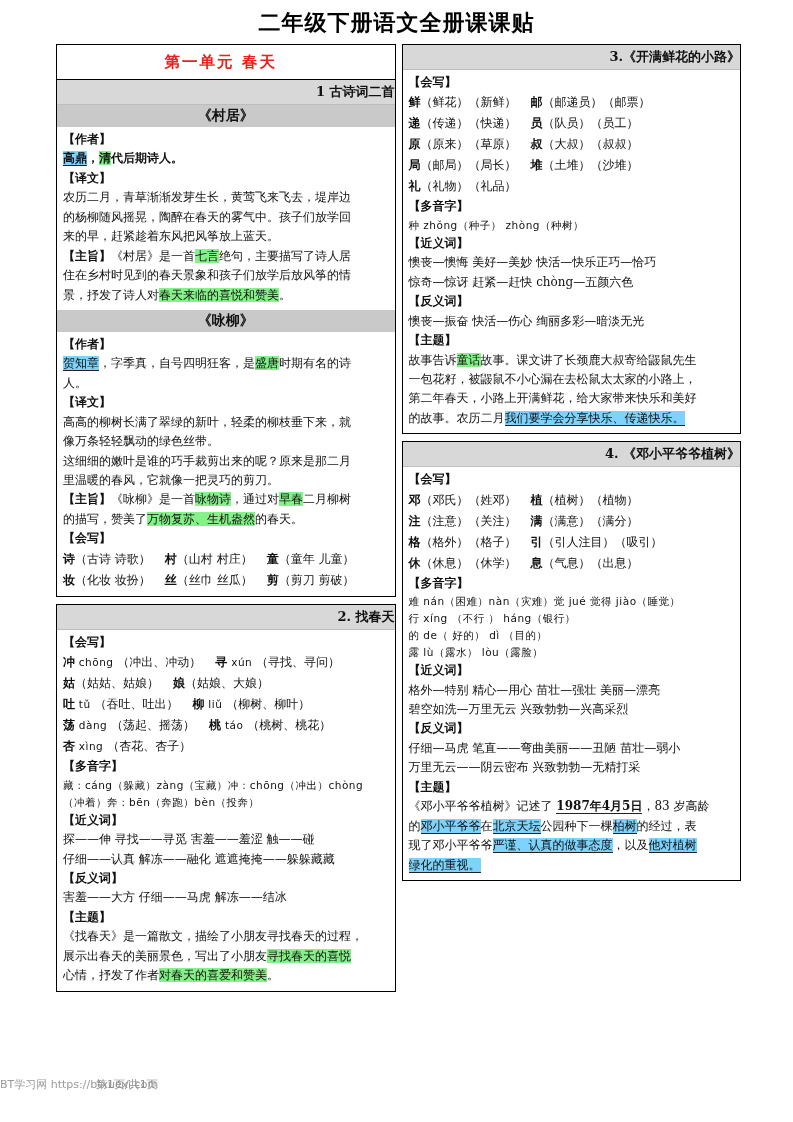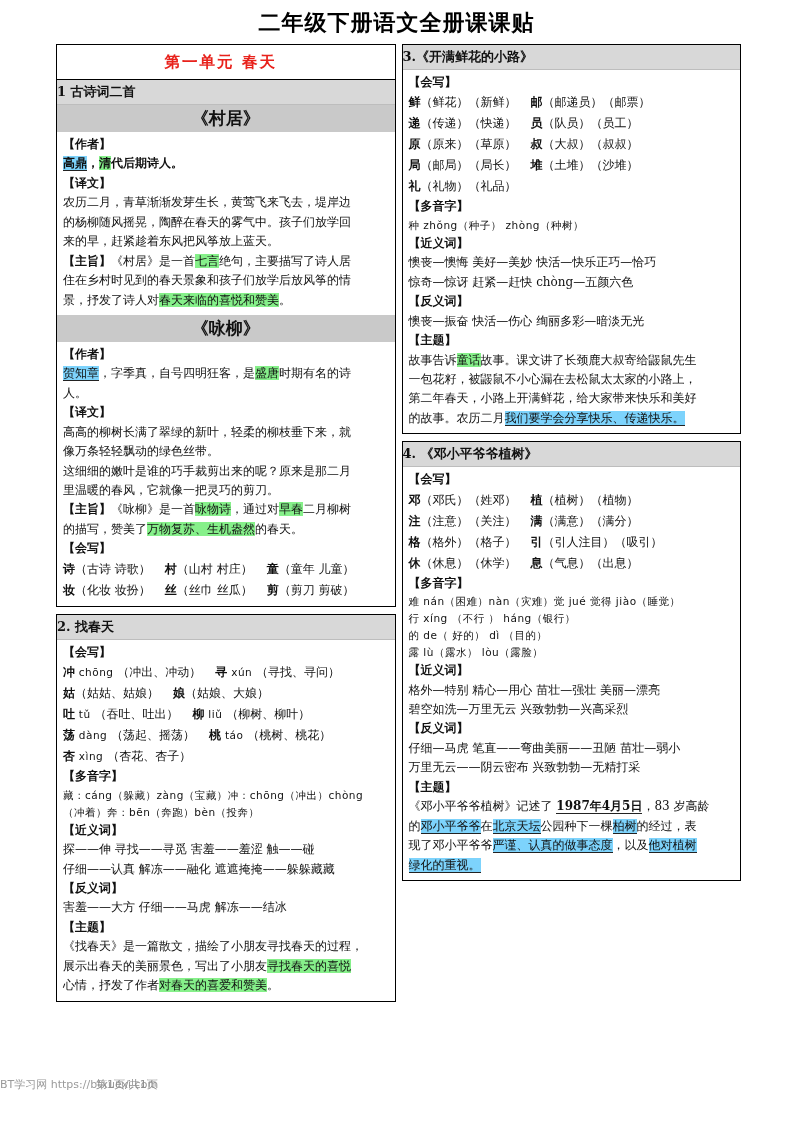--- a/index.html
+++ b/index.html
@@ -26,27 +26,27 @@
   .box{
     border:1px solid #000;box-sizing:border-box;margin-bottom:7px;background:#fff;
   }
 
   .unit-title{
     text-align:center;color:#e8221c;font-weight:bold;font-size:15.5px;
     padding:7px 10px 6px 0;letter-spacing:2px;
     font-family:"DejaVu Sans","Liberation Sans",sans-serif;
   }
   .lesson-head{
-    background:#d8d8d8;text-align:left;font-weight:bold;font-size:13px;
+    background:#d8d8d8;text-align:right;font-weight:bold;font-size:13px;
     padding:3px 0 3px 0;border-top:1px solid #000;border-bottom:1px solid #bdbdbd;
     font-family:"DejaVu Serif","Liberation Serif",serif;
   }
   .lesson-head.nb{border-top:none;}
   .poem-head{
-    background:#c9c9c9;text-align:center;font-weight:bold;font-size:17px;
+    background:#c9c9c9;text-align:center;font-weight:bold;font-size:14px;
     padding:2px 0 2px 0;
   }
   .body{
     padding:3px 5px 5px 6px;
     font-family:"DejaVu Serif","Liberation Serif",serif;
     font-size:12px;line-height:1.62;
   }
   .tag{font-weight:bold;font-size:12px;}
   .ln{margin:0;white-space:normal;}
   .hl{background:#86f08a;}

